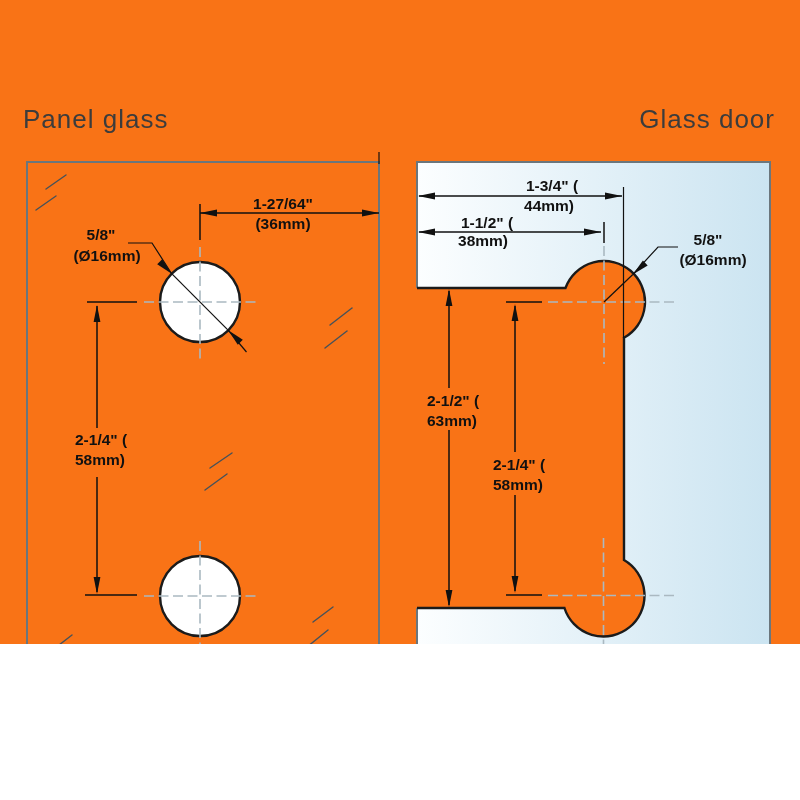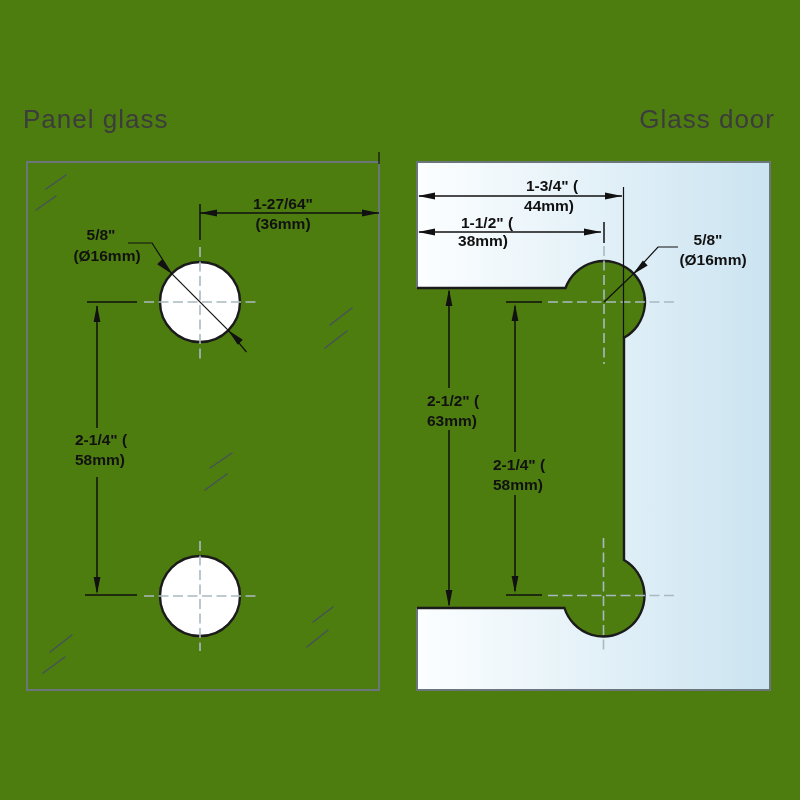--- a/index.html
+++ b/index.html
@@ -6,21 +6,21 @@
     --glass-blue:#cbe4f1;
     --glass-white:#fcfeff;
     --edge-gray:#6b767c;
     --cut-black:#1b1b1b;
     --dim-black:#111111;
     --centerline-gray:#aab9c1;
     --hatch-gray:#46525a;
     --title-gray:#3c3c3c;
   }
   html,body{margin:0;padding:0;background:#ffffff;}
-  .page{width:800px;height:800px;position:relative;background:#4d7c0f;overflow:hidden;}
+  .page{width:800px;height:644px;position:relative;background:#f97316;overflow:hidden;}
   svg{display:block;}
   .title{font-family:"Liberation Sans",sans-serif;font-size:26px;font-weight:400;letter-spacing:1px;fill:var(--title-gray);}
   .dim-text{font-family:"Liberation Sans",sans-serif;font-size:15.5px;font-weight:bold;fill:var(--dim-black);}
   .glass-edge{fill:none;stroke:var(--edge-gray);stroke-width:2;}
   .cut{fill:none;stroke:var(--cut-black);stroke-width:2.4;}
   .hole{fill:#ffffff;stroke:var(--cut-black);stroke-width:2.4;}
   .dim{stroke:var(--dim-black);stroke-width:1.5;fill:none;}
   .thin{stroke:var(--dim-black);stroke-width:1.2;fill:none;}
   .arrow{fill:var(--dim-black);stroke:none;}
   .center{stroke:var(--centerline-gray);stroke-width:1.6;stroke-dasharray:10 4.5;fill:none;}

